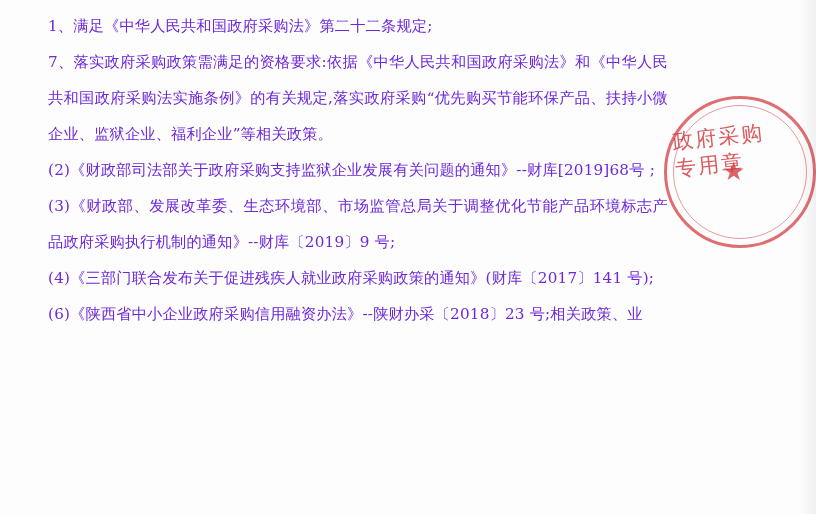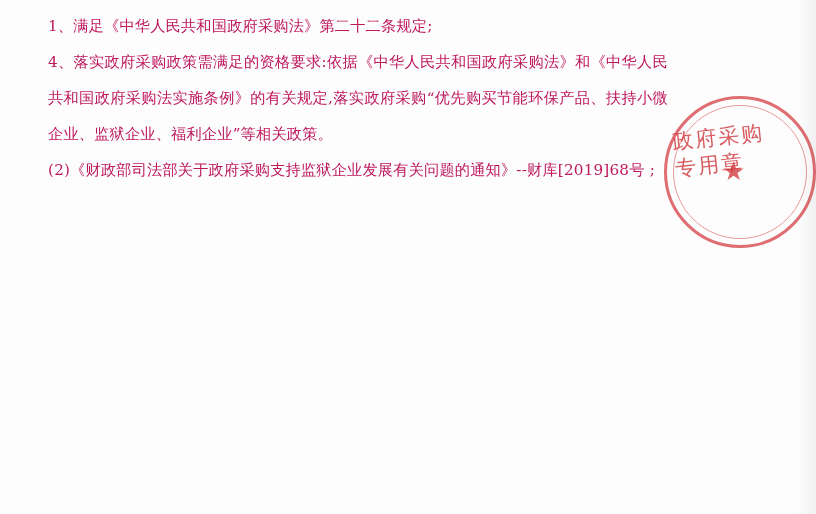--- a/index.html
+++ b/index.html
@@ -29,21 +29,21 @@
     top: 8px;
     width: 620px;
   }
   .para {
     font-size: 15.2px;
     line-height: 36px;
     letter-spacing: 0.2px;
     text-align: justify;
     margin: 0;
     padding: 0;
-    color: #be185d;
+    color: #6d28d9;
     text-indent: 0;
   }
   .block {
     margin-bottom: 0px;
   }
   
   .seal {
     position: absolute;
     right: -8px;
     top: 96px;
@@ -117,22 +117,25 @@
     pointer-events: none;
   }
 </style>
 </head>
 <body>
 
 <div class="page">
 
   <div class="content">
     <p class="para block">1、满足《中华人民共和国政府采购法》第二十二条规定;</p>
-    <p class="para block">4、落实政府采购政策需满足的资格要求:依据《中华人民共和国政府采购法》和《中华人民共和国政府采购法实施条例》的有关规定,落实政府采购“优先购买节能环保产品、扶持小微企业、监狱企业、福利企业”等相关政策。</p>
+    <p class="para block">7、落实政府采购政策需满足的资格要求:依据《中华人民共和国政府采购法》和《中华人民共和国政府采购法实施条例》的有关规定,落实政府采购“优先购买节能环保产品、扶持小微企业、监狱企业、福利企业”等相关政策。</p>
     <p class="para block">(2)《财政部司法部关于政府采购支持监狱企业发展有关问题的通知》--财库[2019]68号 ;</p>
+    <p class="para block">(3)《财政部、发展改革委、生态环境部、市场监管总局关于调整优化节能产品环境标志产品政府采购执行机制的通知》--财库〔2019〕9 号;</p>
+    <p class="para block">(4)《三部门联合发布关于促进残疾人就业政府采购政策的通知》(财库〔2017〕141 号);</p>
+    <p class="para block">(6)《陕西省中小企业政府采购信用融资办法》--陕财办采〔2018〕23 号;相关政策、业</p>
   </div>
 
   <div class="seal">
     <div class="seal-ring"></div>
     <div class="seal-ring inner"></div>
     <div class="seal-text">政府采购
 专用章</div>
     <div class="seal-star">★</div>
     <div class="seal-bottom"></div>
   </div>

